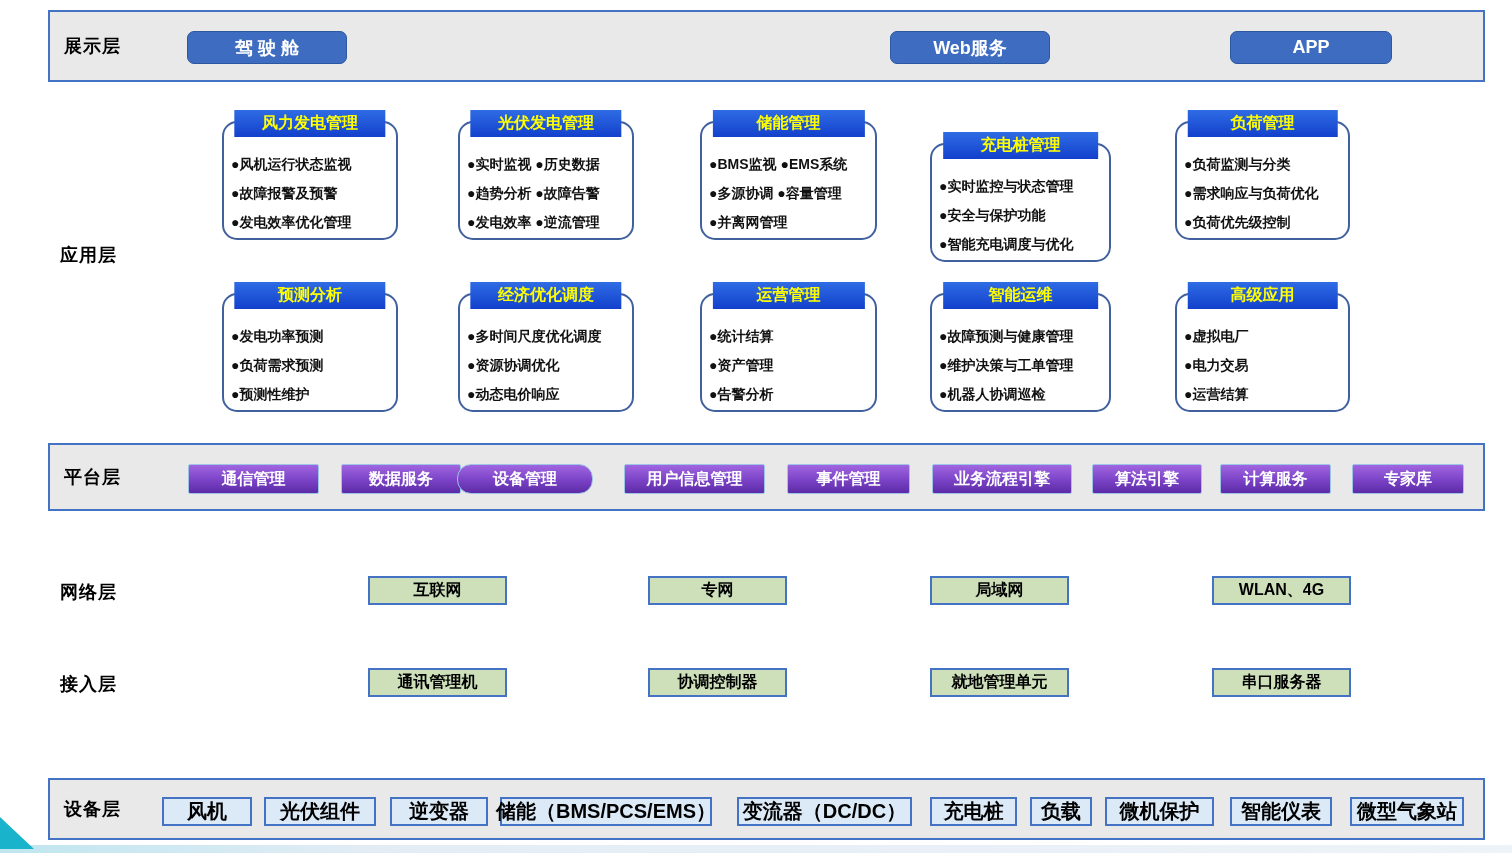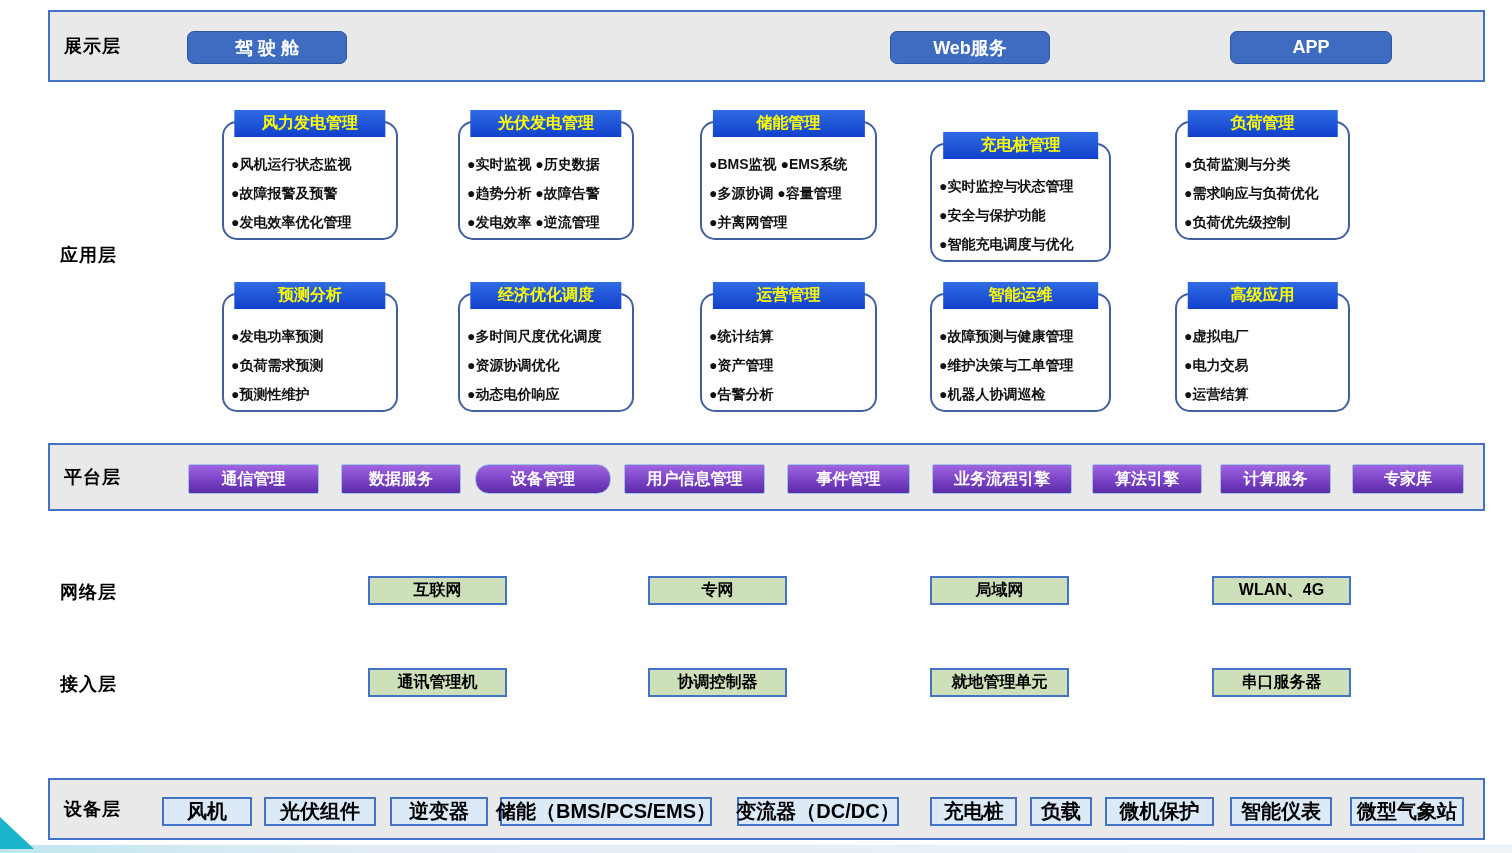--- a/index.html
+++ b/index.html
@@ -172,21 +172,21 @@
       <div>●虚拟电厂</div>
       <div>●电力交易</div>
       <div>●运营结算</div>
     </div>
   </div>
 
   <div class="band band-platform">
     <div class="layer-label in-band-label">平台层</div>
     <div class="plat-btn" style="left:138px;width:131px;">通信管理</div>
     <div class="plat-btn" style="left:291px;width:120px;">数据服务</div>
-    <div class="plat-btn" style="left:425px;width:136px;border-radius:14px;">设备管理</div>
+    <div class="plat-btn" style="left:407px;width:136px;border-radius:14px;">设备管理</div>
     <div class="plat-btn" style="left:574px;width:141px;">用户信息管理</div>
     <div class="plat-btn" style="left:737px;width:123px;">事件管理</div>
     <div class="plat-btn" style="left:882px;width:140px;">业务流程引擎</div>
     <div class="plat-btn" style="left:1042px;width:110px;">算法引擎</div>
     <div class="plat-btn" style="left:1170px;width:111px;">计算服务</div>
     <div class="plat-btn" style="left:1302px;width:112px;">专家库</div>
   </div>
 
   <div class="layer-label" style="left:60px;top:580px;">网络层</div>
   <div class="green-box" style="left:368px;top:576px;">互联网</div>
@@ -199,21 +199,21 @@
   <div class="green-box" style="left:648px;top:668px;">协调控制器</div>
   <div class="green-box" style="left:930px;top:668px;">就地管理单元</div>
   <div class="green-box" style="left:1212px;top:668px;">串口服务器</div>
 
   <div class="band band-device">
     <div class="layer-label in-band-label">设备层</div>
     <div class="dev-box" style="left:112px;width:90px;">风机</div>
     <div class="dev-box" style="left:214px;width:112px;">光伏组件</div>
     <div class="dev-box" style="left:340px;width:98px;">逆变器</div>
     <div class="dev-box" style="left:450px;width:212px;">储能（BMS/PCS/EMS）</div>
-    <div class="dev-box" style="left:687px;width:162px;">变流器（DC/DC）</div>
+    <div class="dev-box" style="left:687px;width:175px;">变流器（DC/DC）</div>
     <div class="dev-box" style="left:880px;width:87px;">充电桩</div>
     <div class="dev-box" style="left:980px;width:62px;">负载</div>
     <div class="dev-box" style="left:1055px;width:109px;">微机保护</div>
     <div class="dev-box" style="left:1180px;width:102px;">智能仪表</div>
     <div class="dev-box" style="left:1300px;width:114px;">微型气象站</div>
   </div>
 
   <div class="bottom-strip"></div>
   <div class="corner-swoosh"></div>
 

